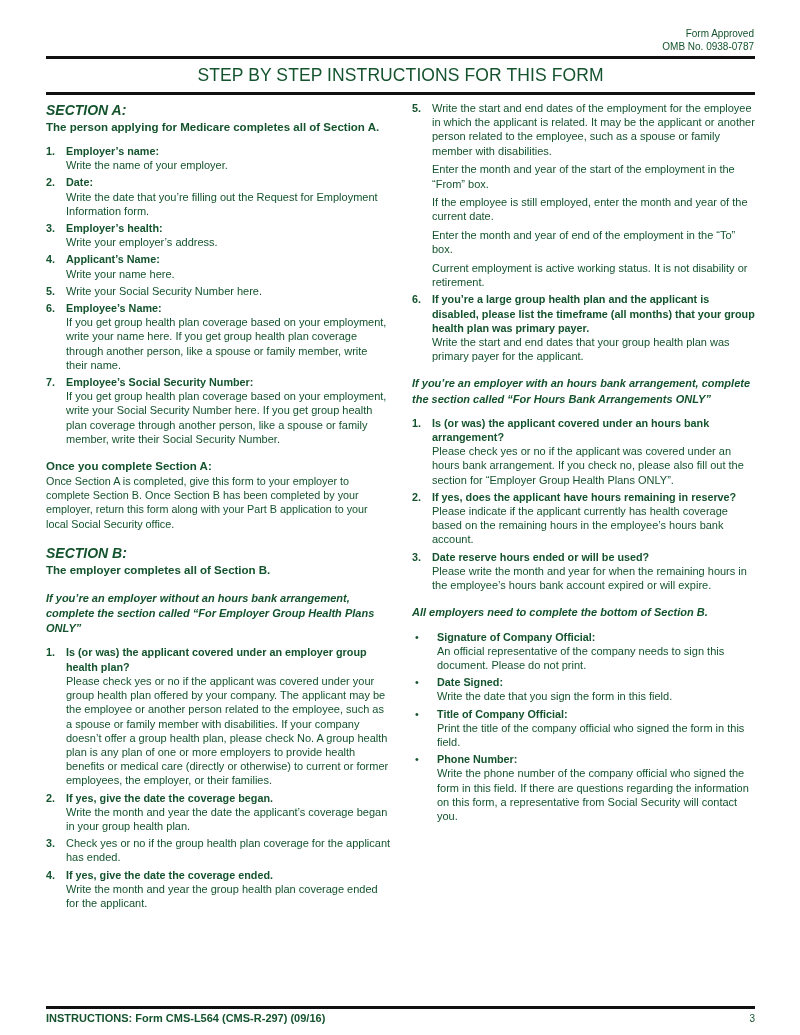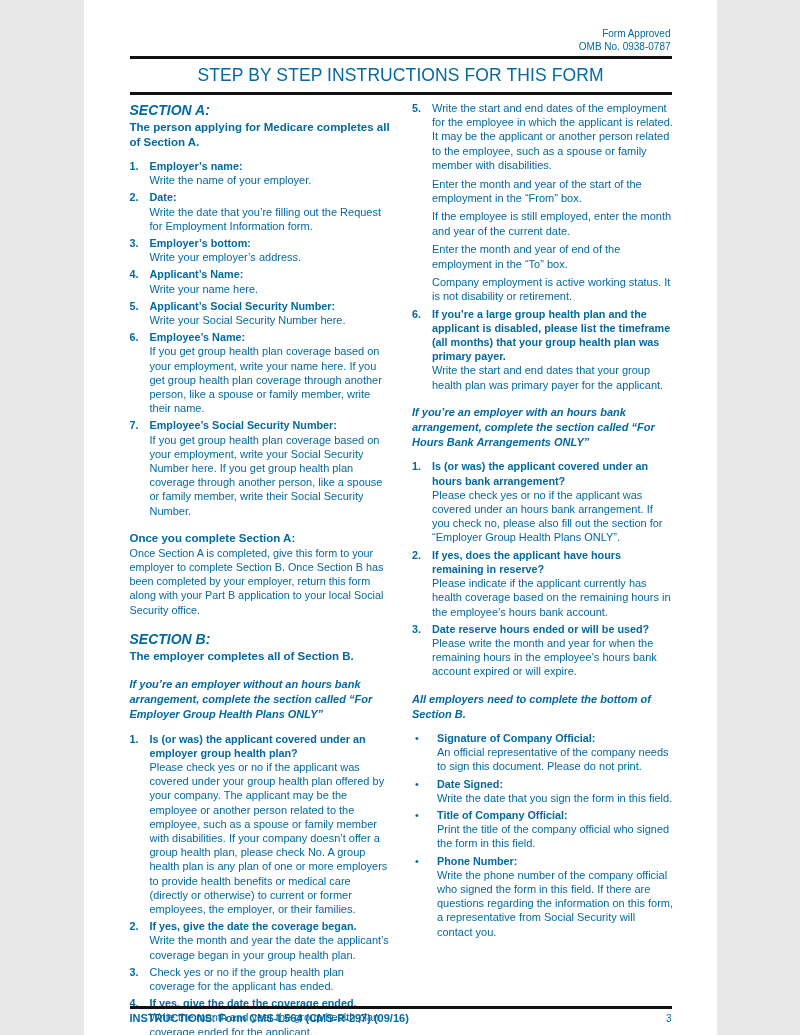--- a/index.html
+++ b/index.html
@@ -1,17 +1,17 @@
 <!DOCTYPE html>
 <html><head>
 <meta charset="utf-8">
 <style>
   html,body{margin:0;padding:0;background:#e8e8e8;}
   .page{
-    position:relative;width:633px;height:1035px;background:#ffffff;color:#0369a1;
+    position:relative;width:800px;height:1035px;background:#ffffff;color:#14532d;
     font-family:"Liberation Sans",sans-serif;overflow:hidden;margin:0 auto;
     -webkit-font-smoothing:antialiased;
   }
   .approval{position:absolute;top:28px;right:46px;text-align:right;font-size:10px;line-height:12.5px;font-weight:500;}
   .titleblock{position:absolute;left:46px;right:45px;top:56px;}
   .hrule{height:3px;background:#111;}
   .hrule.thin{height:2.5px;}
   .doc-title{text-align:center;font-weight:400;font-size:17.5px;letter-spacing:.1px;padding:6px 0 6px 0;}
   .columns{position:absolute;left:46px;right:43px;top:101px;display:flex;gap:21px;}
   .col{flex:1 1 0;min-width:0;}
@@ -69,35 +69,34 @@
         <div class="item">
           <span class="num">2.</span>
           <div class="ibody">
             <div class="ititle">Date:</div>
             <div class="itext">Write the date that you’re filling out the Request for Employment Information form.</div>
           </div>
         </div>
         <div class="item">
           <span class="num">3.</span>
           <div class="ibody">
-            <div class="ititle">Employer’s bottom:</div>
+            <div class="ititle">Employer’s health:</div>
             <div class="itext">Write your employer’s address.</div>
           </div>
         </div>
         <div class="item">
           <span class="num">4.</span>
           <div class="ibody">
             <div class="ititle">Applicant’s Name:</div>
             <div class="itext">Write your name here.</div>
           </div>
         </div>
         <div class="item">
           <span class="num">5.</span>
           <div class="ibody">
-            <div class="ititle">Applicant’s Social Security Number:</div>
             <div class="itext">Write your Social Security Number here.</div>
           </div>
         </div>
         <div class="item">
           <span class="num">6.</span>
           <div class="ibody">
             <div class="ititle">Employee’s Name:</div>
             <div class="itext">If you get group health plan coverage based on your employment, write your name here. If you get group health plan coverage through another person, like a spouse or family member, write their name.</div>
           </div>
         </div>
@@ -156,21 +155,21 @@
     <div class="col">
 
       <div class="mb13">
         <div class="item">
           <span class="num">5.</span>
           <div class="ibody">
             <div class="itext">Write the start and end dates of the employment for the employee in which the applicant is related. It may be the applicant or another person related to the employee, such as a spouse or family member with disabilities.</div>
             <div class="itext">Enter the month and year of the start of the employment in the “From” box.</div>
             <div class="itext">If the employee is still employed, enter the month and year of the current date.</div>
             <div class="itext">Enter the month and year of end of the employment in the “To” box.</div>
-            <div class="itext">Company employment is active working status. It is not disability or retirement.</div>
+            <div class="itext">Current employment is active working status. It is not disability or retirement.</div>
           </div>
         </div>
         <div class="item">
           <span class="num">6.</span>
           <div class="ibody">
             <div class="ititle">If you’re a large group health plan and the applicant is disabled, please list the timeframe (all months) that your group health plan was primary payer.</div>
             <div class="itext">Write the start and end dates that your group health plan was primary payer for the applicant.</div>
           </div>
         </div>
       </div>

